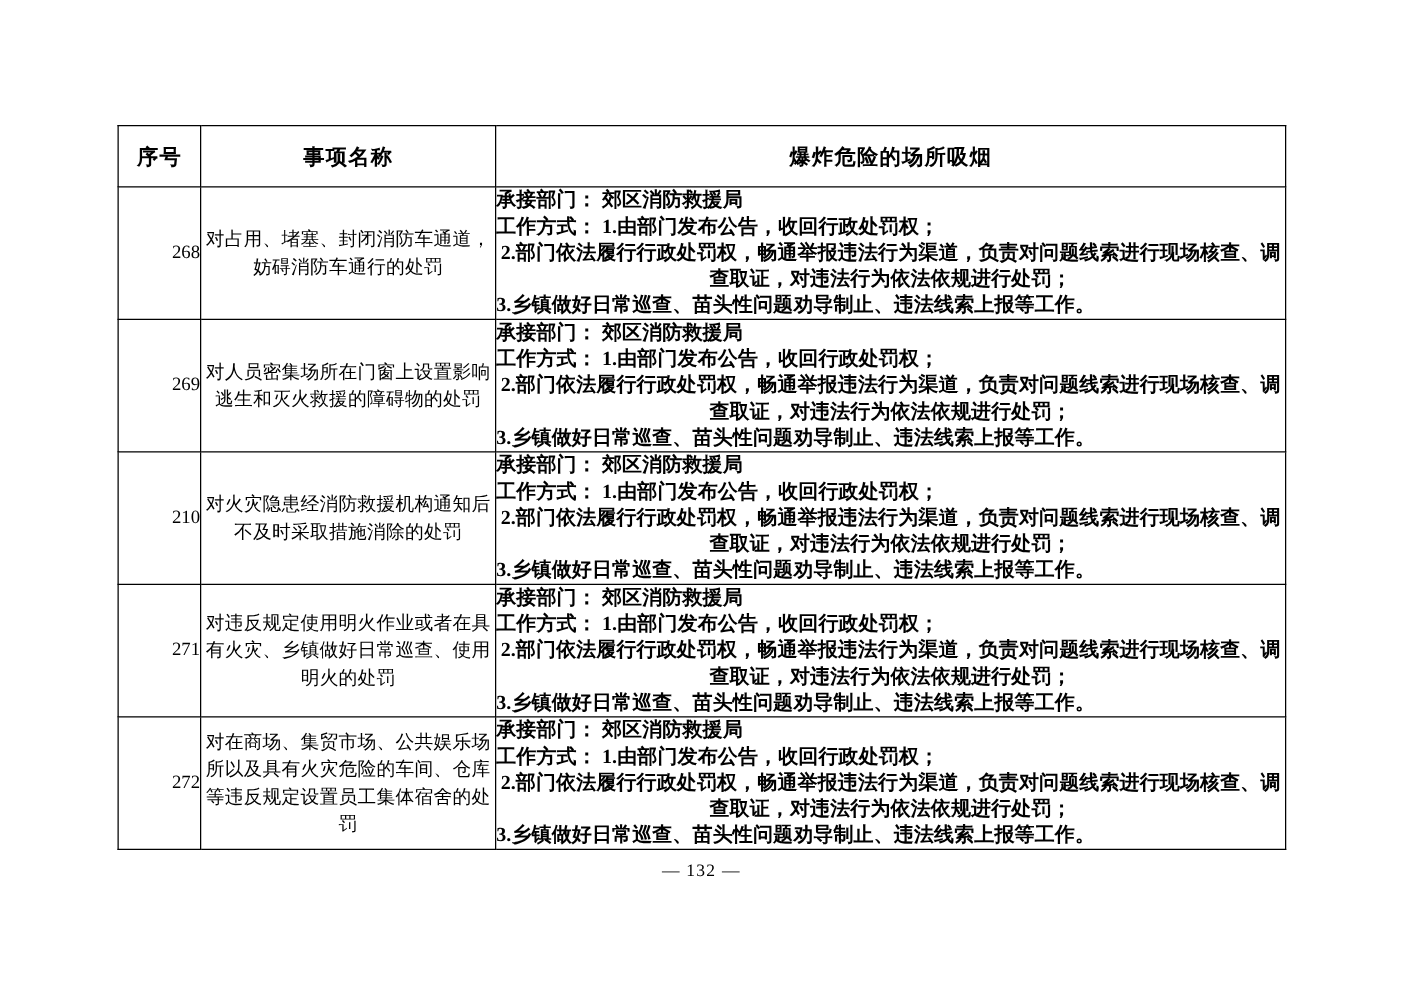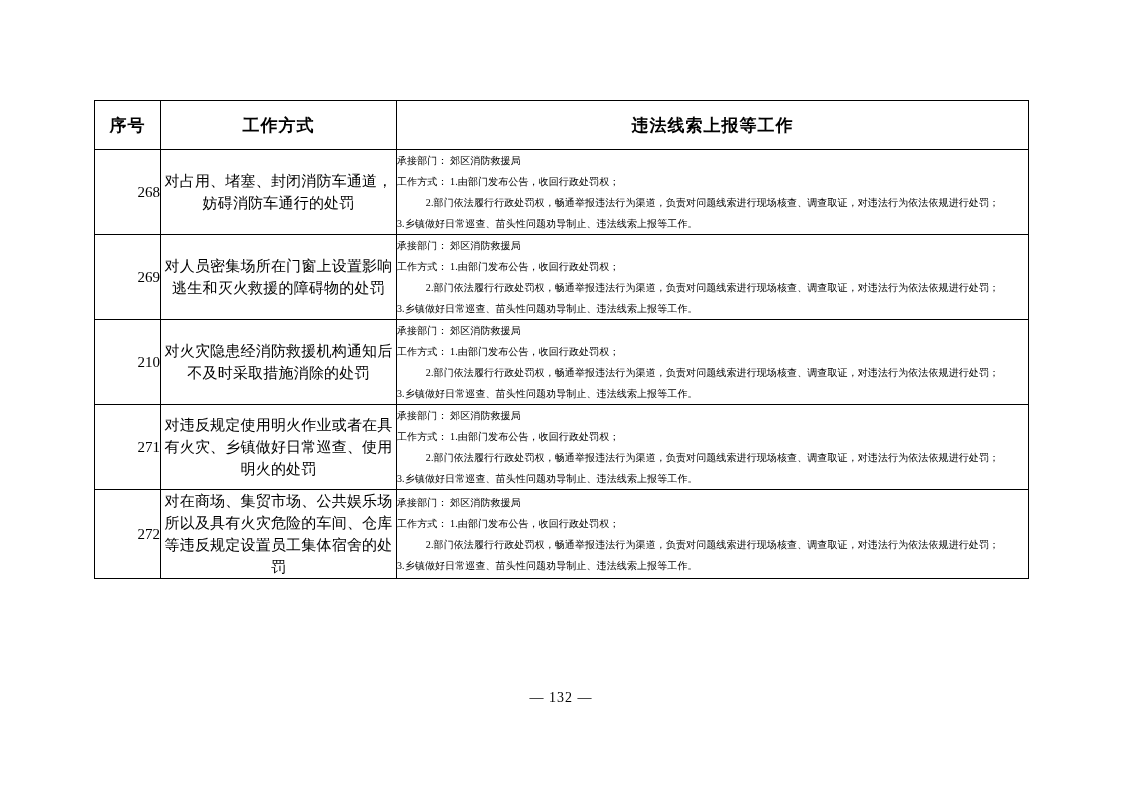--- a/index.html
+++ b/index.html
@@ -54,26 +54,27 @@
   }
   .name-cell {
     font-size: 15px;
     line-height: 22px;
     padding: 6px 7px 6px 9px;
     text-align: center;
     letter-spacing: 0.2px;
     font-family: "Liberation Serif", "DejaVu Serif", serif;
   }
   .dept-cell {
-    font-size: 10px;
+    font-size: 16px;
     line-height: 21px;
     padding: 6px 6px 6px 8px;
     text-align: left;
     letter-spacing: 0.1px;
     font-family: "Liberation Serif", "DejaVu Serif", serif;
+    font-weight: bold;
   }
   .dept-cell .line {
     white-space: nowrap;
   }
   .dept-cell .wrapline {
     white-space: normal;
     text-align: center;
   }
   .page-number {
     position: absolute;
@@ -93,22 +94,22 @@
 
   <table class="doc-table">
     <colgroup>
       <col class="c-seq">
       <col class="c-name">
       <col class="c-dept">
     </colgroup>
     <thead>
       <tr>
         <th class="head-cell">序号</th>
-        <th class="head-cell">工作方式</th>
-        <th class="head-cell">违法线索上报等工作</th>
+        <th class="head-cell">事项名称</th>
+        <th class="head-cell">爆炸危险的场所吸烟</th>
       </tr>
     </thead>
     <tbody>
       <tr>
         <td class="seq-cell">268</td>
         <td class="name-cell">对占用、堵塞、封闭消防车通道，妨碍消防车通行的处罚</td>
         <td class="dept-cell">
           <div class="line">承接部门：  郊区消防救援局</div>
           <div class="line">工作方式：  1.由部门发布公告，收回行政处罚权；</div>
           <div class="wrapline">2.部门依法履行行政处罚权，畅通举报违法行为渠道，负责对问题线索进行现场核查、调查取证，对违法行为依法依规进行处罚；</div>

